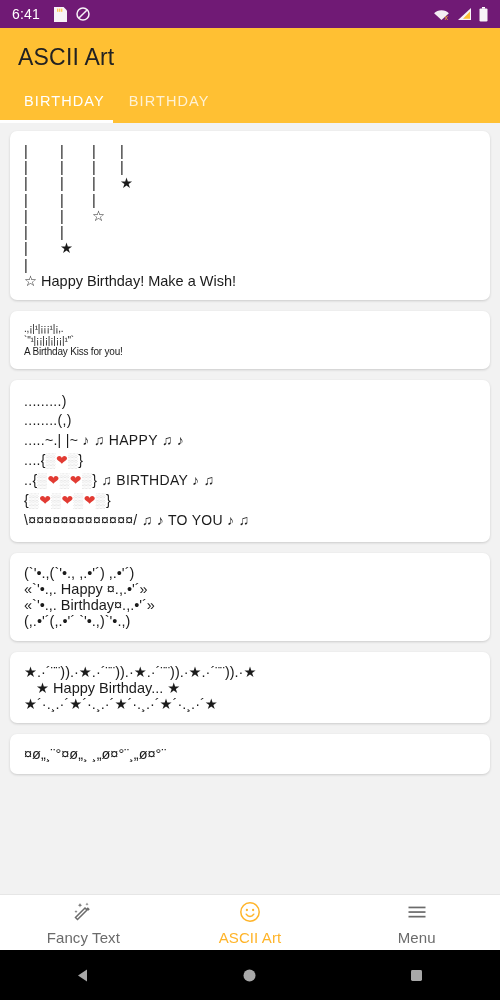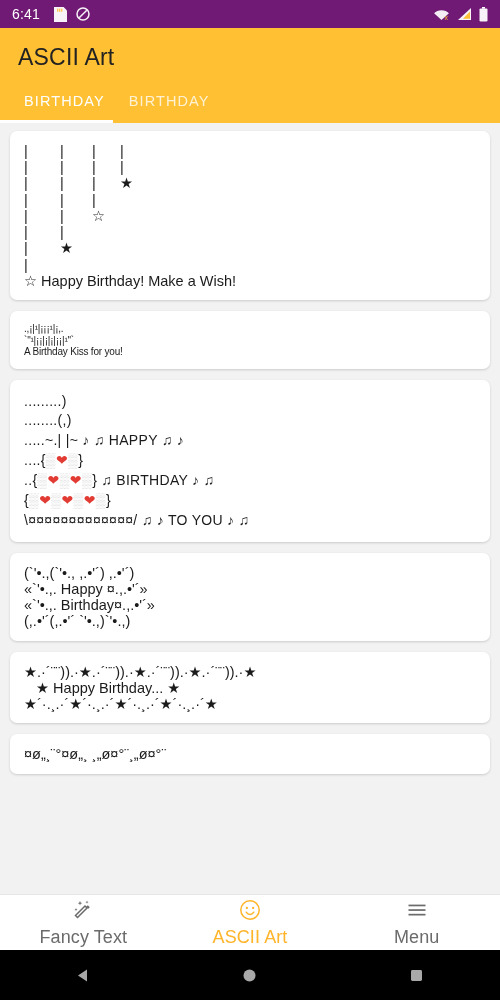--- a/index.html
+++ b/index.html
@@ -64,21 +64,21 @@
 
   
   .bottom-nav{
     flex:0 0 56px; background:#ffffff; display:flex;
     border-top:1px solid #e6e6e6;
   }
   .nav-item{
     flex:1; display:flex; flex-direction:column; align-items:center;
     justify-content:center; gap:5px; cursor:pointer;
   }
-  .nav-label{ font-size:18px; color:#6b6b6b; letter-spacing:.1px; }
+  .nav-label{ font-size:15px; color:#6b6b6b; letter-spacing:.1px; }
   .nav-item.active .nav-label{ color:#FFB429; }
   .nav-icon{ width:24px; height:24px; display:block; }
 
   
   .android-nav{
     flex:0 0 50px; background:#000000; display:flex;
     align-items:center; justify-content:space-around;
   }
   .anav{ width:52px; height:50px; display:flex; align-items:center; justify-content:center; cursor:pointer; }
 </style>

